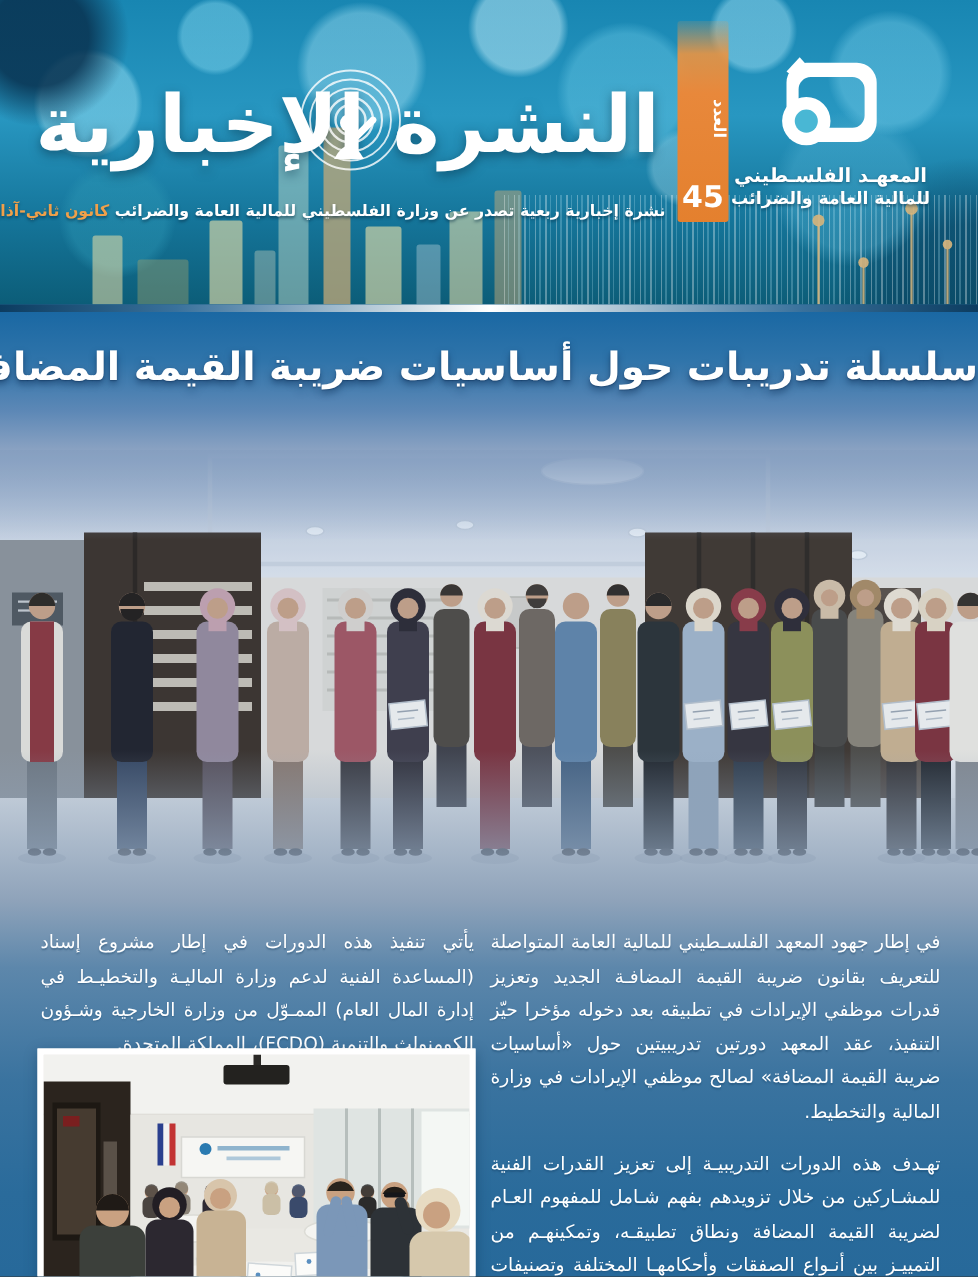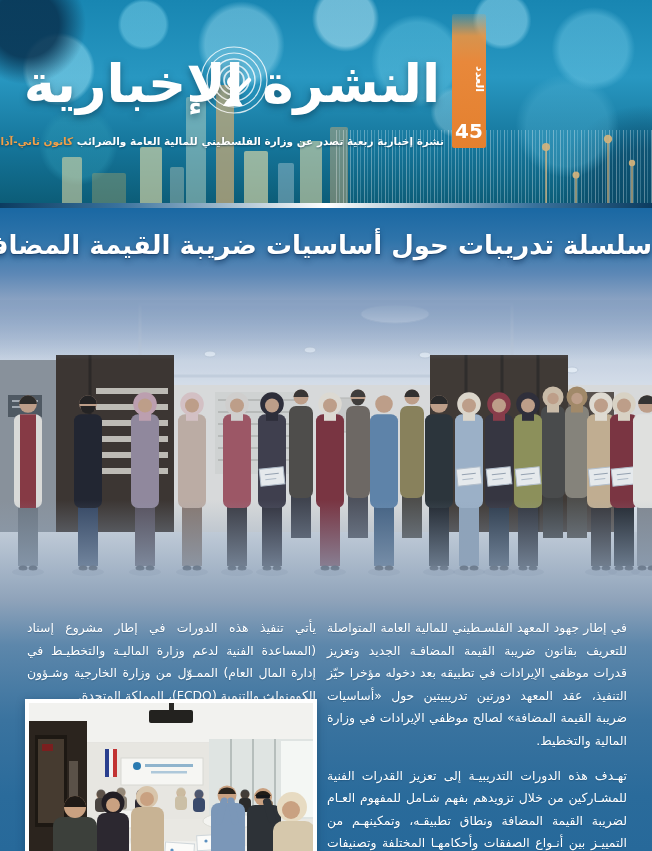--- a/index.html
+++ b/index.html
@@ -150,20 +150,31 @@
       <span>نشرة إخبارية ربعية تصدر عن وزارة الفلسطيني للمالية العامة والضرائب</span>
       <span class="period">كانون ثاني-آذار</span>
       
     </div>
 
     <div class="issue-badge">
       <div class="issue-label">العدد</div>
       <div class="issue-number">45</div>
     </div>
 
+    <div class="logo-block">
+      <svg width="74" height="66" viewBox="0 0 100 90">
+        <path fill="#fff" d="M10 16 L22 3 L32 14 L18 22 Z"></path>
+        <path fill="#fff" fill-rule="evenodd" d="M28 8 H74 A18 18 0 0 1 92 26 V62 A18 18 0 0 1 74 80 H28 A18 18 0 0 1 10 62 V26 A18 18 0 0 1 28 8 Z
+          M32 21 A11 11 0 0 0 21 32 V56 A11 11 0 0 0 32 67 H70 A11 11 0 0 0 81 56 V32 A11 11 0 0 0 70 21 Z"></path>
+        <circle cx="28" cy="61" r="22" fill="#fff"></circle>
+        <circle cx="28" cy="61" r="10.5" fill="#49b7d4"></circle>
+      </svg>
+      <div class="l1">المعهـد الفلسـطيني</div>
+      <div class="l2">للمالية العامة والضرائب</div>
+    </div>
   </div>
 
   <div class="divider"></div>
   <div class="headline-band">
     <div class="headline">سلسلة تدريبات حول أساسيات ضريبة القيمة المضافة</div>
   </div>
 
   <div class="photo-main">
     <svg id="mainPhoto" width="652" height="300" viewBox="0 0 652 300">
       <defs>

